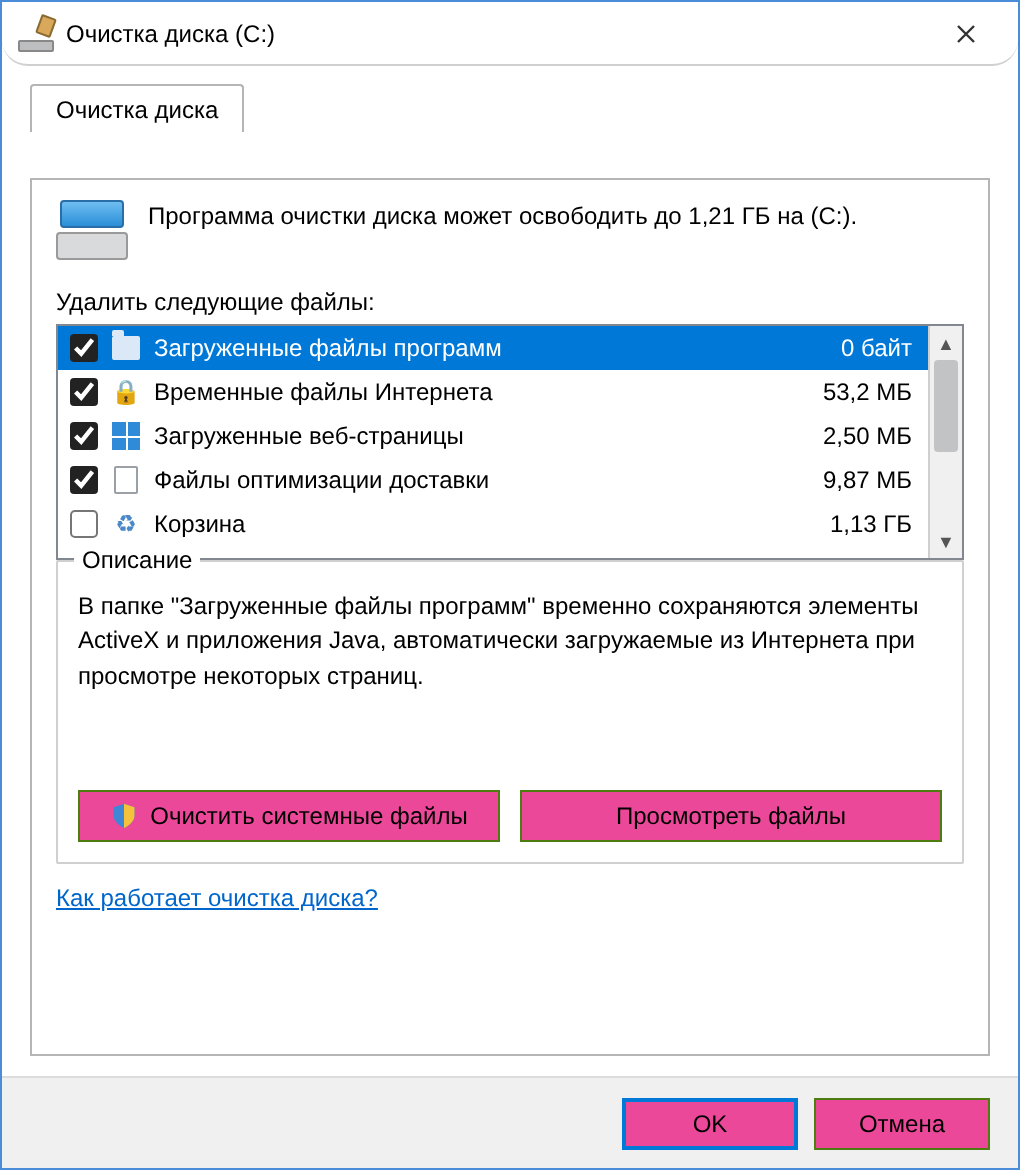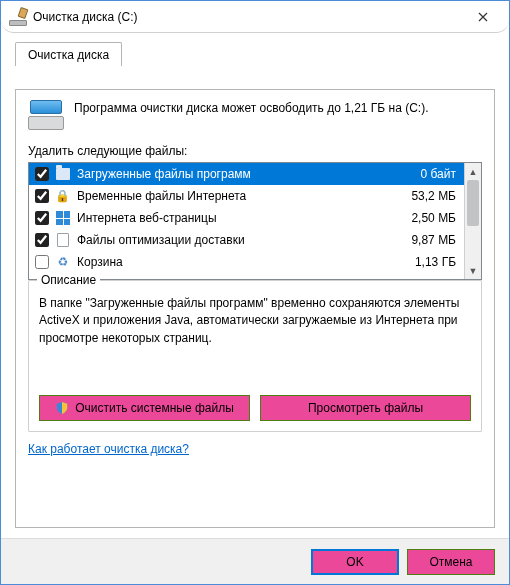--- a/index.html
+++ b/index.html
@@ -223,21 +223,21 @@
             <div class="row">
               <input type="checkbox" checked="" style="">
               <span class="file-icon">
                 <div class="ic-win">
                   <span></span>
                   <span></span>
                   <span></span>
                   <span></span>
                 </div>
               </span>
-              <span class="label">Интернета веб-страницы</span>
+              <span class="label">Загруженные веб-страницы</span>
               <span class="size">2,50 МБ</span>
             </div>
             <div class="row">
               <input type="checkbox" checked="" style="">
               <span class="file-icon">
                 <div class="ic-page"></div>
               </span>
               <span class="label">Файлы оптимизации доставки</span>
               <span class="size">9,87 МБ</span>
             </div>

